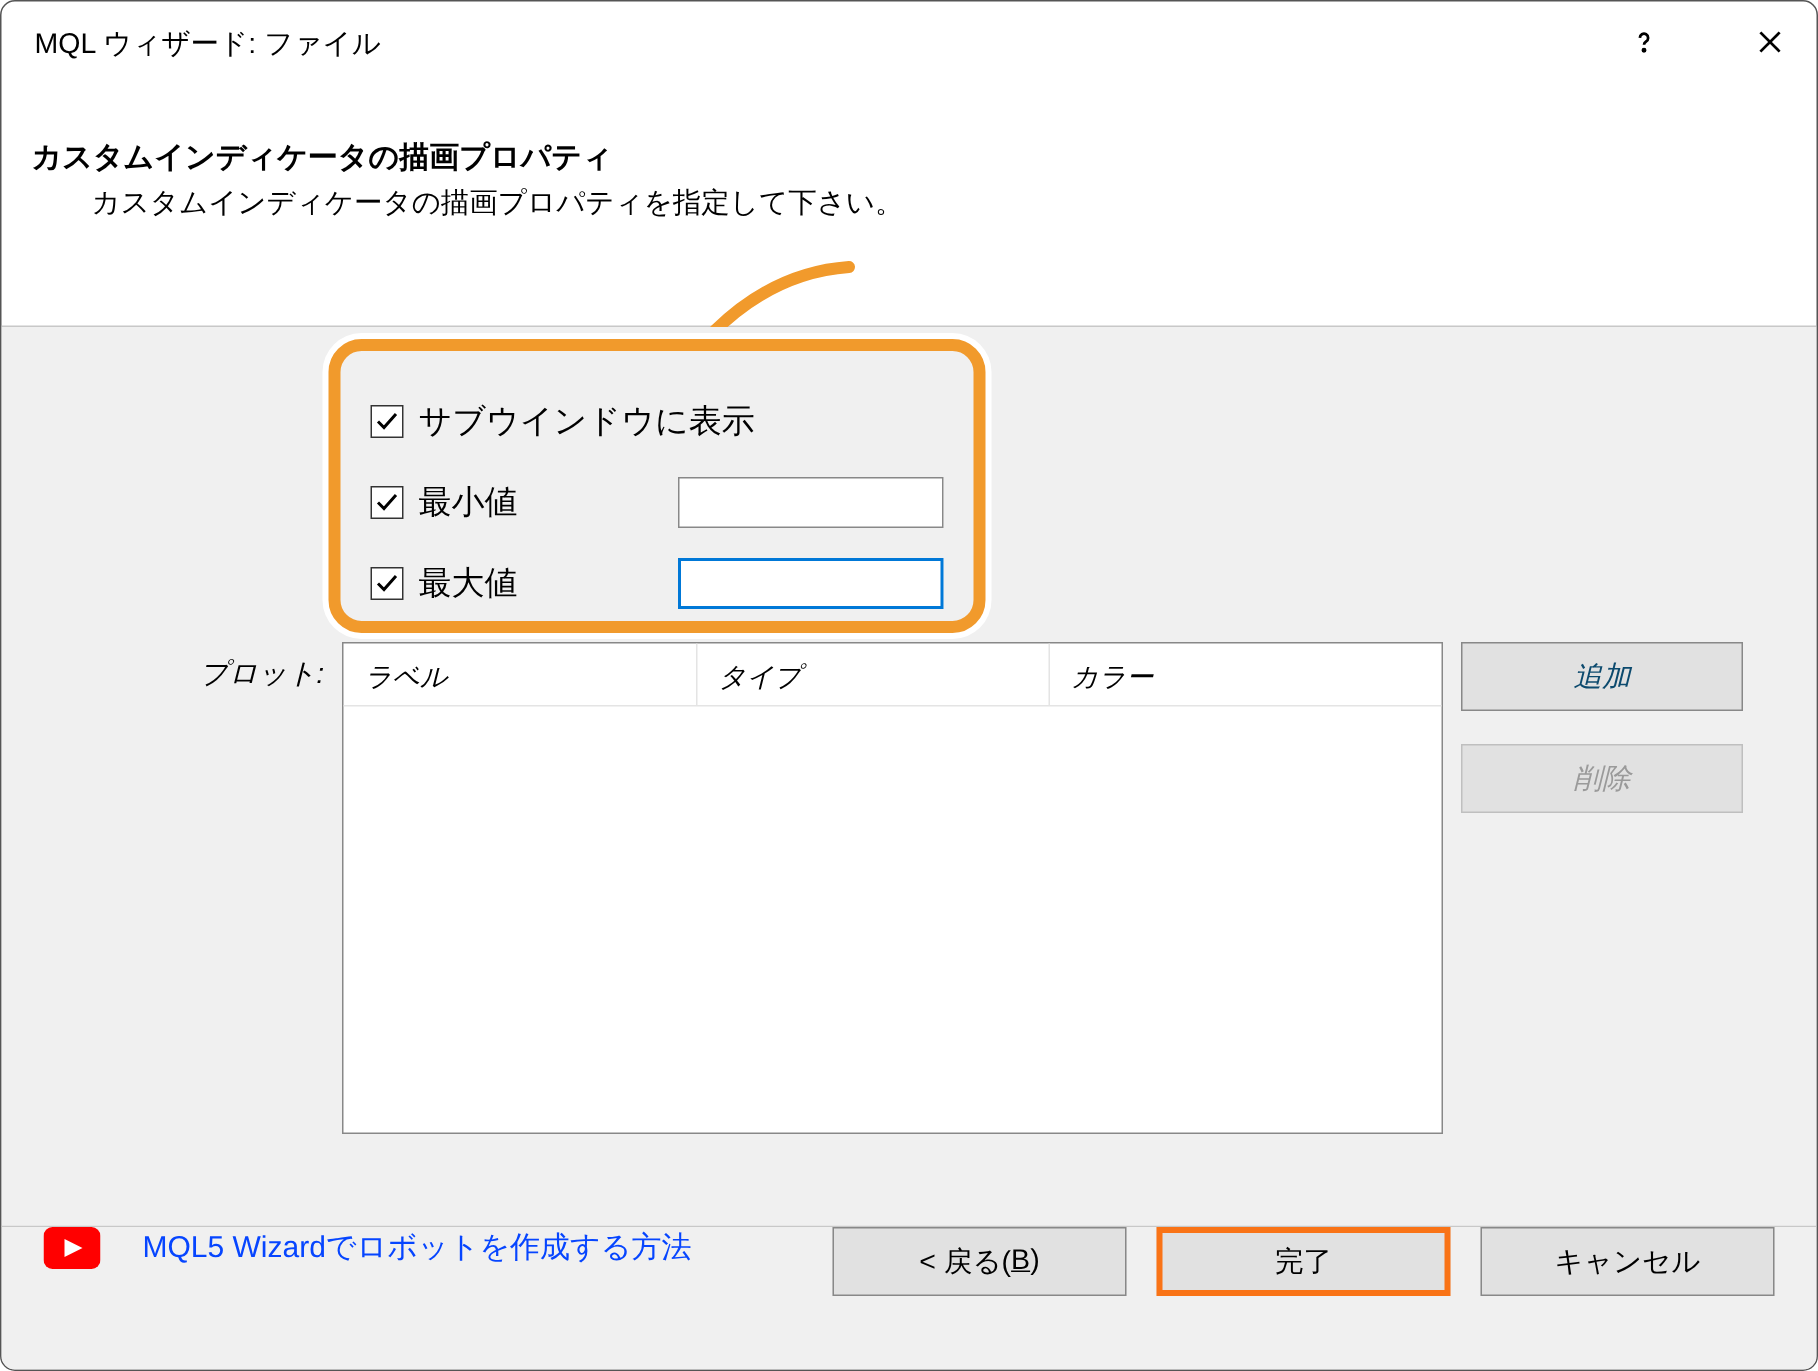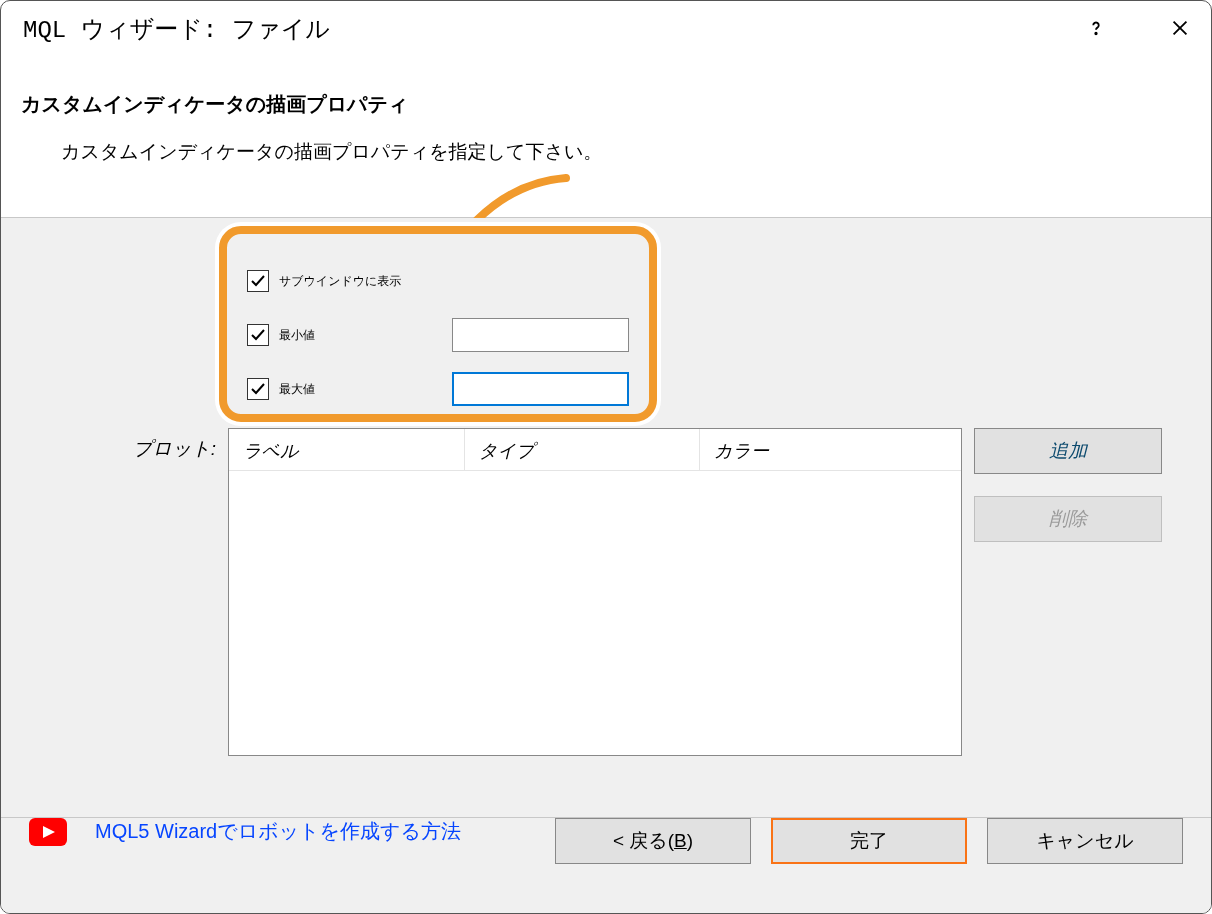--- a/index.html
+++ b/index.html
@@ -23,23 +23,22 @@
   overflow: hidden;
 }
 .titlebar {
   height: 56px;
   display: flex;
   align-items: center;
   padding: 0 22px;
   position: relative;
 }
 .titlebar-title {
-  font-size: 24px;
-  color: #000;
-  font-family: Liberation Mono, monospace;
+  font-size: 19px;
+  color: #000;
 }
 .titlebar-icons {
   position: absolute;
   right: 20px;
   top: 16px;
   display: flex;
   gap: 62px;
 }
 .titlebar-icons svg { width: 22px; height: 22px; }
 
@@ -50,21 +49,21 @@
 }
 .header-title {
   font-size: 20px;
   font-weight: 600;
   color: #000;
 }
 .header-desc {
   font-size: 19px;
   color: #000;
   margin-left: 40px;
-  margin-top: 21px;
+  margin-top: 4px;
 }
 .arrow-overlay {
   position: absolute;
   left: 395px;
   top: 116px;
   pointer-events: none;
 }
 
 .divider {
   border-top: 1px solid #c8c8c8;
@@ -99,21 +98,21 @@
   height: 22px;
   border: 1px solid #333;
   background: #fff;
   display: flex;
   align-items: center;
   justify-content: center;
   margin-right: 10px;
 }
 .checkbox svg { width: 16px; height: 16px; }
 .check-label {
-  font-size: 12px;
+  font-size: 22px;
   color: #000;
 }
 .value-input {
   width: 177px;
   height: 34px;
   border: 1px solid #888;
   background: #fff;
   margin-left: auto;
   margin-right: 0;
 }
@@ -206,21 +205,21 @@
   height: 46px;
   border: 1px solid #888;
   background: #e1e1e1;
   font-size: 19px;
   display: flex;
   align-items: center;
   justify-content: center;
   cursor: pointer;
 }
 .footer-btn.primary {
-  border: 2px solid #f97316;
+  border: 4px solid #f97316;
 }
 .underline { text-decoration: underline; }
 </style>
 </head>
 <body>
 
 <div class="window">
 
   <div class="titlebar">
     <div class="titlebar-title">MQL ウィザード: ファイル</div>

